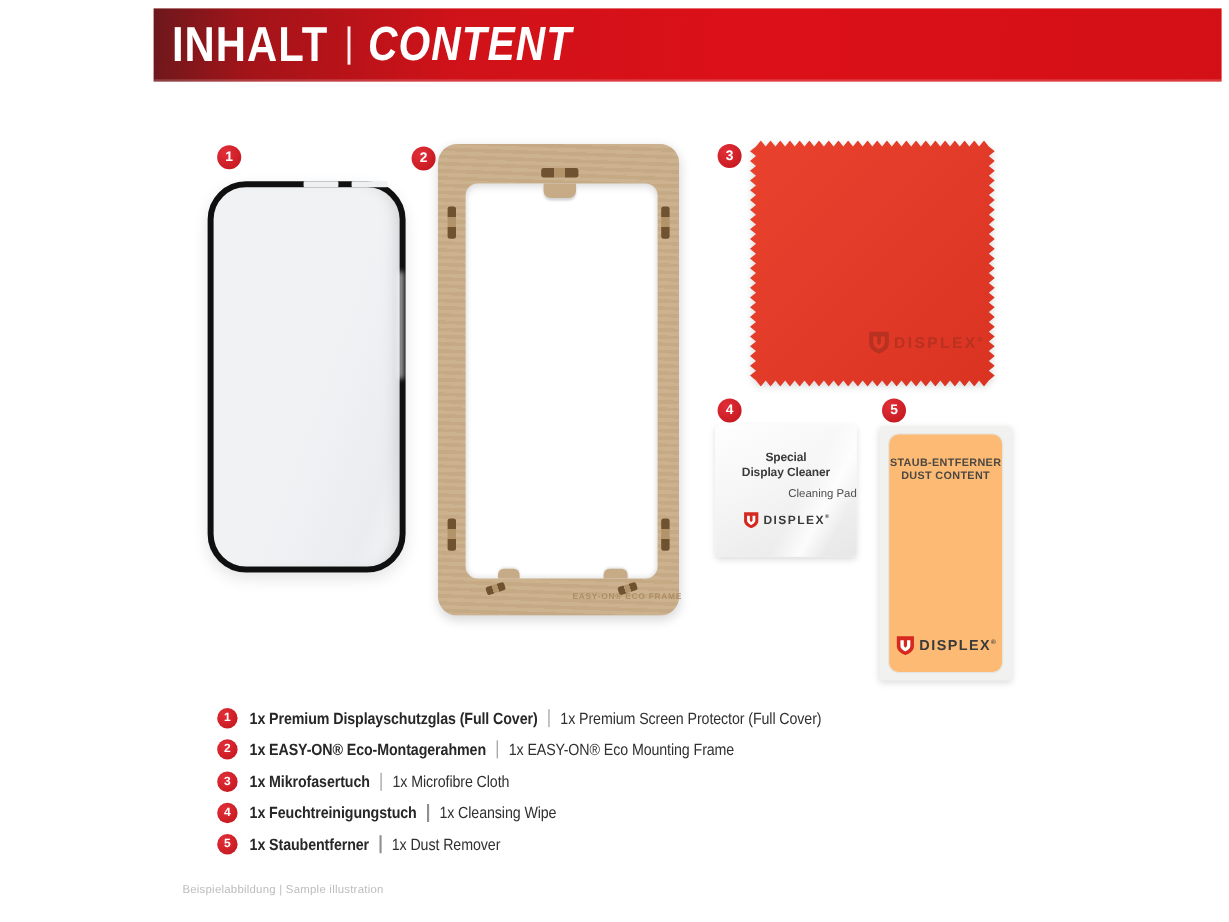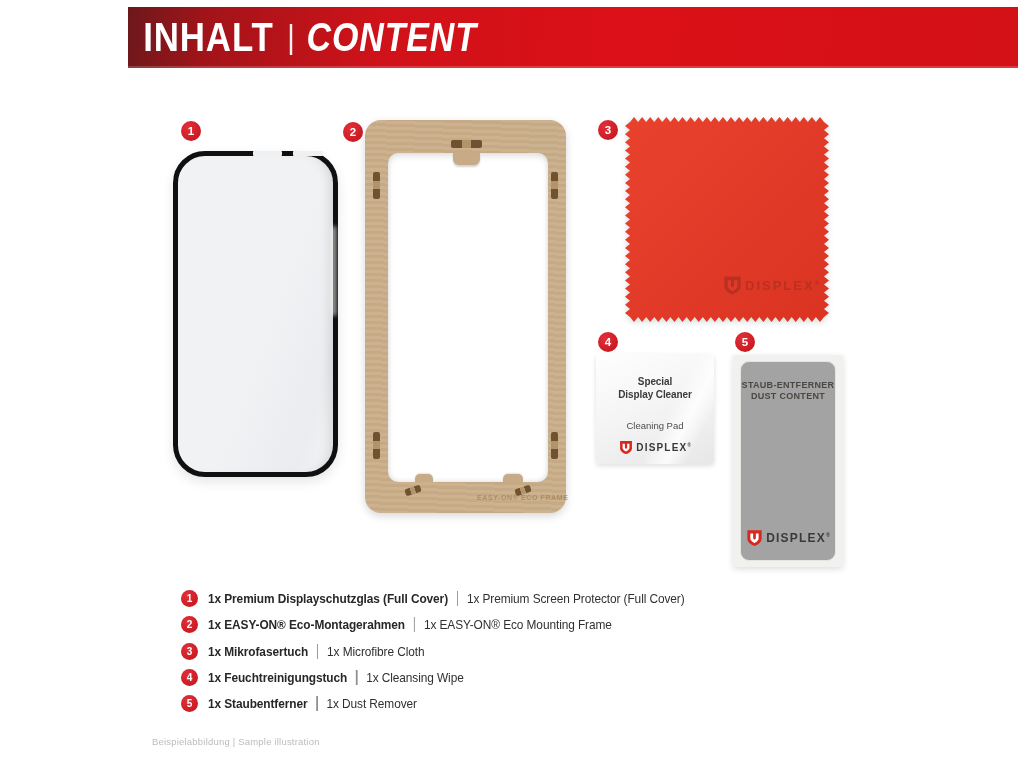--- a/index.html
+++ b/index.html
@@ -72,28 +72,28 @@
   .dx-word{font-weight:700;color:#3a3a3a;letter-spacing:1.2px;}
   .dx-word sup{font-size:.45em;letter-spacing:0;}
 
   
   .pad{position:absolute;left:596px;top:354px;width:118px;height:110px;border-radius:4px;text-align:center;
        background:linear-gradient(158deg,#fefefe 0%,#f5f5f5 45%,#e7e7e7 100%);
        box-shadow:0 2px 5px rgba(0,0,0,.13);}
   .pad:before{content:"";position:absolute;inset:0;border-radius:4px;
        background:linear-gradient(118deg,transparent 58%,rgba(255,255,255,.85) 72%,transparent 84%);}
   .pad-title{margin-top:21px;font-size:10px;font-weight:700;color:#3b3b3b;line-height:13px;letter-spacing:-.1px;position:relative;}
-  .pad-sub{margin-top:19px;font-size:9.5px;color:#4e4e4e;position:relative;}
+  .pad-sub{margin-top:5px;font-size:9.5px;color:#4e4e4e;position:relative;text-align:right;}
   .pad-logo{margin-top:9px;position:relative;justify-content:center;display:flex;align-items:center;gap:3px;}
   .pad-logo .dx-word{font-size:10px;}
 
   
   .dust{position:absolute;left:733px;top:355px;width:110px;height:212px;border-radius:3px;background:#f1f1f0;
         box-shadow:0 2px 6px rgba(0,0,0,.14);}
-  .dust-inner{position:absolute;inset:6px 7px;background:#a3a3a3;border:1px solid #e6e6e1;border-radius:9px;}
+  .dust-inner{position:absolute;inset:6px 7px;background:#fdba74;border:1px solid #e6e6e1;border-radius:9px;}
   .dust-text{margin-top:18px;text-align:center;font-size:9px;font-weight:700;color:#4b4742;
              line-height:11px;letter-spacing:.3px;}
   .dust-logo{position:absolute;bottom:13px;left:0;width:100%;display:flex;justify-content:center;align-items:center;gap:3px;}
   .dust-logo .dx-word{font-size:12px;}
 
   
   .legend{position:absolute;left:181px;top:589px;}
   .legend-row{position:absolute;left:0;display:flex;align-items:center;height:18px;white-space:nowrap;}
   .row-text{display:flex;align-items:center;margin-left:10px;transform:scaleX(.88);transform-origin:0 50%;}
   .lg-de{font-size:13.5px;font-weight:700;color:#272727;letter-spacing:-.1px;}

